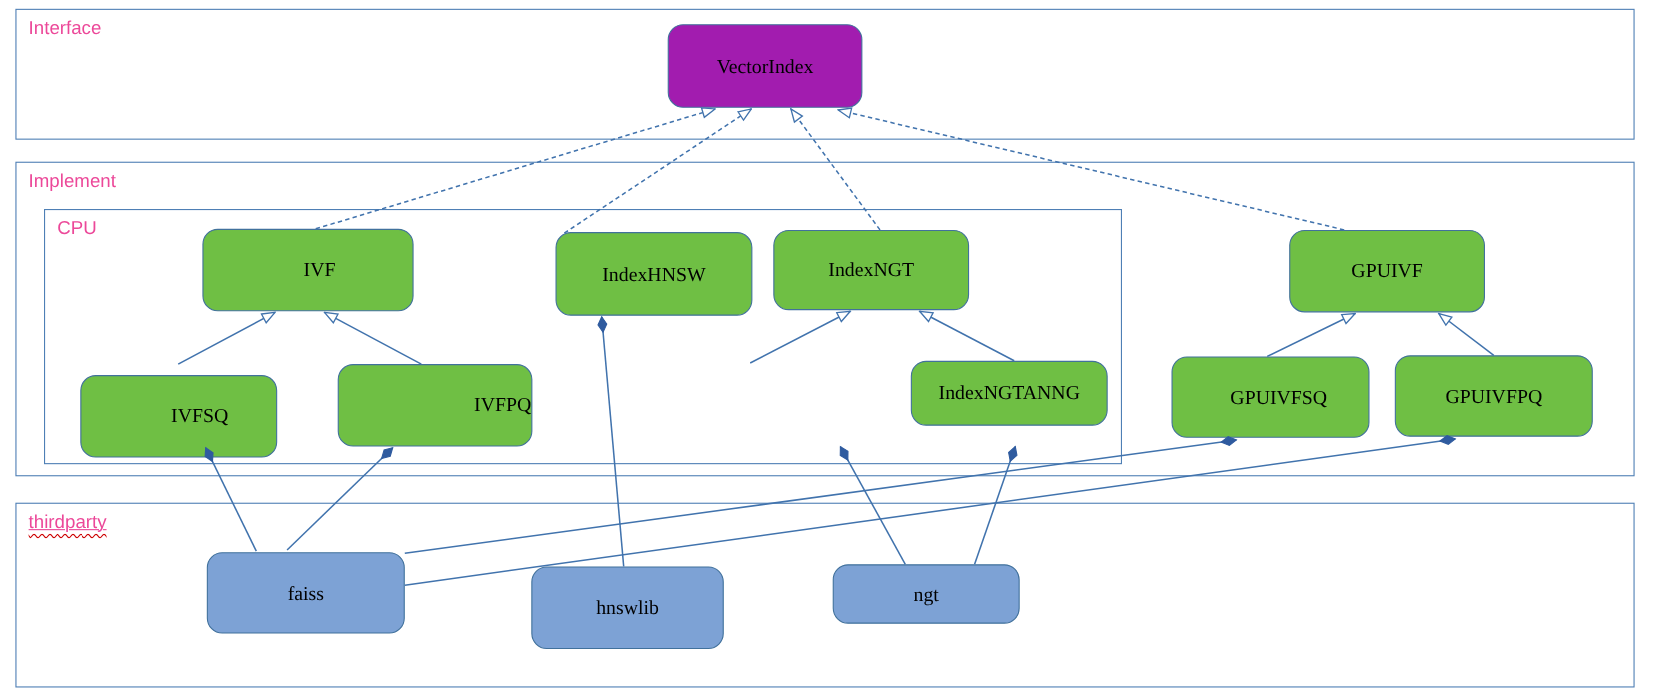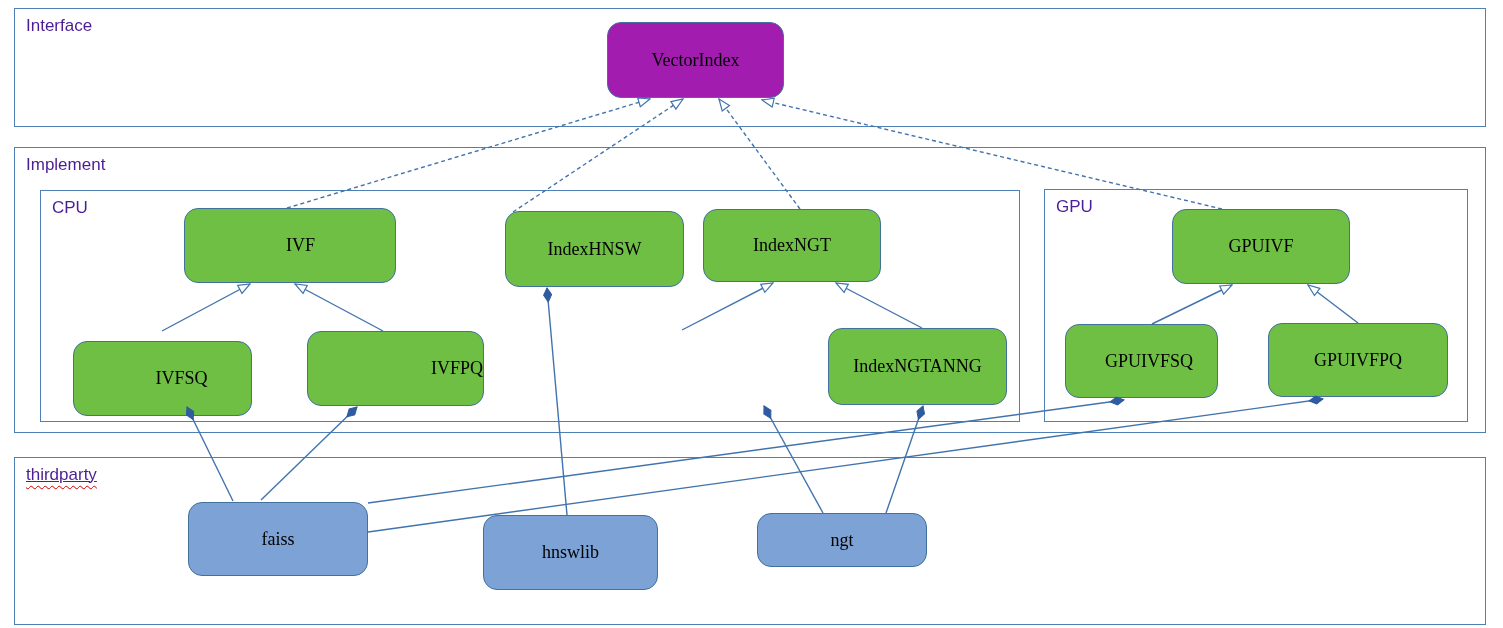--- a/index.html
+++ b/index.html
@@ -13,21 +13,21 @@
   .section{
     position:absolute;
     border:1.5px solid #4e7fb5;
     background:transparent;
     box-sizing:border-box;
   }
   .section-label{
     position:absolute;
     top:7px;left:11px;
     font-size:17px;
-    color:#4c1d95;
+    color:#ec4899;
     font-family:"Liberation Sans", sans-serif;
     white-space:nowrap;
   }
   .u-solid{ text-decoration:underline; text-decoration-thickness:1px; }
   .u-wavy{
     text-decoration-line:underline;
     text-decoration-style:wavy;
     text-decoration-color:#cc0000;
     text-decoration-thickness:1px;
     text-underline-offset:5px;
@@ -64,64 +64,61 @@
   </div>
 
   <div class="section" style="left:14px;top:147px;width:1472px;height:286px;">
     <div class="section-label">Implement</div>
   </div>
 
   <div class="section" style="left:40px;top:190px;width:980px;height:232px;">
     <div class="section-label">CPU</div>
   </div>
 
-  <div class="section" style="left:1044px;top:189px;width:424px;height:233px;">
-    <div class="section-label">GPU</div>
-  </div>
 
   <div class="section" style="left:14px;top:445px;width:1472px;height:168px;margin-top:12px;">
     <div class="section-label">
       <span class="u-solid"><span class="u-wavy">thirdparty</span></span>
     </div>
   </div>
 
   <div class="node node-pink" style="left:607px;top:22px;width:177px;height:76px;">
     <span>VectorIndex</span>
   </div>
 
-  <div class="node node-green" style="left:184px;top:208px;width:212px;height:75px;padding-left:21px;">
+  <div class="node node-green" style="left:184px;top:208px;width:192px;height:75px;padding-left:21px;">
     <span>IVF</span>
   </div>
 
   <div class="node node-green" style="left:457px;top:211px;width:179px;height:76px;margin-left:48px;">
     <span>IndexHNSW</span>
   </div>
 
   <div class="node node-green" style="left:703px;top:209px;width:178px;height:73px;">
     <span>IndexNGT</span>
   </div>
 
   <div class="node node-green" style="left:73px;top:341px;width:179px;height:75px;padding-left:38px;">
     <span>IVFSQ</span>
   </div>
 
   <div class="node node-green" style="left:307px;top:331px;width:177px;height:75px;justify-content:flex-end;">
     <span>IVFPQ</span>
   </div>
 
 
-  <div class="node node-green" style="left:828px;top:328px;width:179px;height:77px;">
+  <div class="node node-green" style="left:828px;top:328px;width:179px;height:59px;">
     <span>IndexNGTANNG</span>
   </div>
 
   <div class="node node-green" style="left:1172px;top:209px;width:178px;height:75px;">
     <span>GPUIVF</span>
   </div>
 
-  <div class="node node-green" style="left:1065px;top:324px;width:153px;height:74px;padding-left:15px;">
+  <div class="node node-green" style="left:1065px;top:324px;width:180px;height:74px;padding-left:15px;">
     <span>GPUIVFSQ</span>
   </div>
 
   <div class="node node-green" style="left:1268px;top:323px;width:180px;height:74px;">
     <span>GPUIVFPQ</span>
   </div>
 
   <div class="node node-blue" style="left:188px;top:502px;width:180px;height:74px;">
     <span>faiss</span>
   </div>

